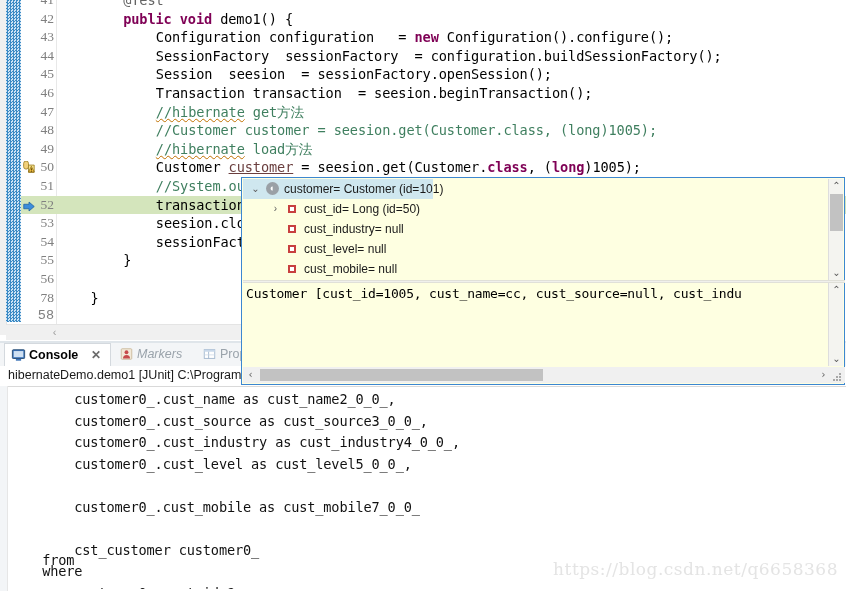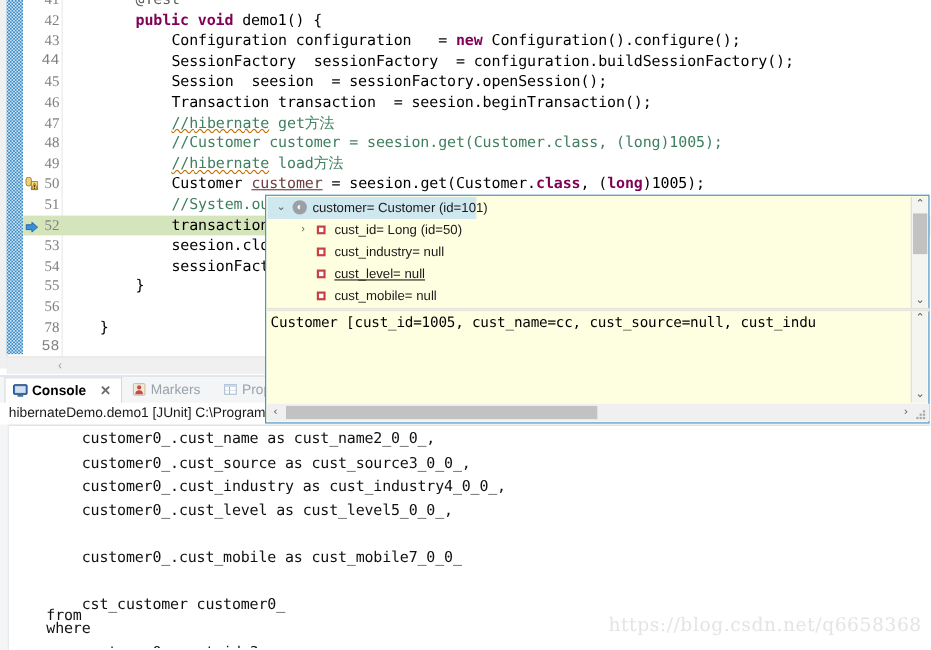--- a/index.html
+++ b/index.html
@@ -360,21 +360,21 @@
     <div id="annotation-ruler"></div>
     <div id="gutter"></div>
     <div id="gutter-sep"></div>
 
     <div class="hl-line" id="cur-line-hl" style="top: 195.6px;"></div>
 
     <div id="linenos">
         <div class="lineno" style="top: -9px; left: 21px;">41</div>
         <div class="lineno" style="top: 9.6px; left: 21px;">42</div>
         <div class="lineno" style="top: 28.2px; left: 21px;">43</div>
-        <div class="lineno" style="top: 46.8px; left: 21px; font-family: Liberation Mono, monospace;">44</div>
+        <div class="lineno" style="top: 46.8px; left: 21px;">44</div>
         <div class="lineno" style="top: 65.4px; left: 21px;">45</div>
         <div class="lineno" style="top: 84px; left: 21px;">46</div>
         <div class="lineno" style="top: 102.6px; left: 21px;">47</div>
         <div class="lineno" style="top: 121.2px; left: 21px;">48</div>
         <div class="lineno" style="top: 139.8px; left: 21px;">49</div>
         <div class="lineno" style="top: 158.4px; left: 21px;">50</div>
         <div class="lineno" style="top: 177px; left: 21px;">51</div>
         <div class="lineno" style="top: 195.6px; left: 21px;">52</div>
         <div class="lineno" style="top: 214.2px; left: 21px;">53</div>
         <div class="lineno" style="top: 232.8px; left: 21px;">54</div>
@@ -437,21 +437,21 @@
           <span class="twisty" style="left: 26px;">›</span>
           <span class="fld-icon" style="left: 45px;"></span>
           <span class="tree-label" style="left: 61px;">cust_id= Long  (id=50)</span>
         </div>
         <div class="tree-row" style="top: 40px; width: 587px;">
           <span class="fld-icon" style="left: 45px;"></span>
           <span class="tree-label" style="left: 61px;">cust_industry= null</span>
         </div>
         <div class="tree-row" style="top: 60px; width: 587px;">
           <span class="fld-icon" style="left: 45px;"></span>
-          <span class="tree-label" style="left: 61px; text-decoration: underline;">cust_level= null</span>
+          <span class="tree-label" style="left: 61px;">cust_level= null</span>
         </div>
         <div class="tree-row" style="top: 80px; width: 587px;">
           <span class="fld-icon" style="left: 45px;"></span>
           <span class="tree-label" style="left: 61px;">cust_mobile= null</span>
         </div>
       </div>
 
     <div id="tree-vscroll">
       <div class="sb-arrow" style="top:0;left:0;">⌃</div>
       <div class="sb-thumb-v" style="top:15px;height:37px;"></div>
@@ -491,21 +491,21 @@
       <div class="tab active" style="left:4px;width:107px;">
         <svg class="tab-icon" viewBox="0 0 16 16">
           <rect x="1" y="2" width="14" height="10" rx="1" fill="#3b73b9" stroke="#21476f" stroke-width="1"></rect>
           <rect x="2.5" y="3.5" width="11" height="7" fill="#cfe0f2"></rect>
           <rect x="5" y="12.5" width="6" height="2" fill="#3b73b9"></rect>
         </svg>
         <span class="tab-label" style="left:24px;">Console</span>
         <span class="tab-close" style="left:86px;">✕</span>
       </div>
 
-      <div class="tab inactive" style="left:113px;width:83px;">
+      <div class="tab inactive" style="left:113px;width:83px;font-style:italic;">
         <svg class="tab-icon" viewBox="0 0 16 16">
           <rect x="2" y="2" width="12" height="12" rx="1" fill="#f2e9d8" stroke="#c9b89a" stroke-width="1"></rect>
           <circle cx="8" cy="6" r="2.2" fill="#c64b4b"></circle>
           <path d="M4 13 a4 4 0 0 1 8 0z" fill="#c64b4b"></path>
         </svg>
         <span class="tab-label" style="left:24px;">Markers</span>
       </div>
 
       <div class="tab inactive" style="left:196px;width:70px;">
         <svg class="tab-icon" viewBox="0 0 16 16">

